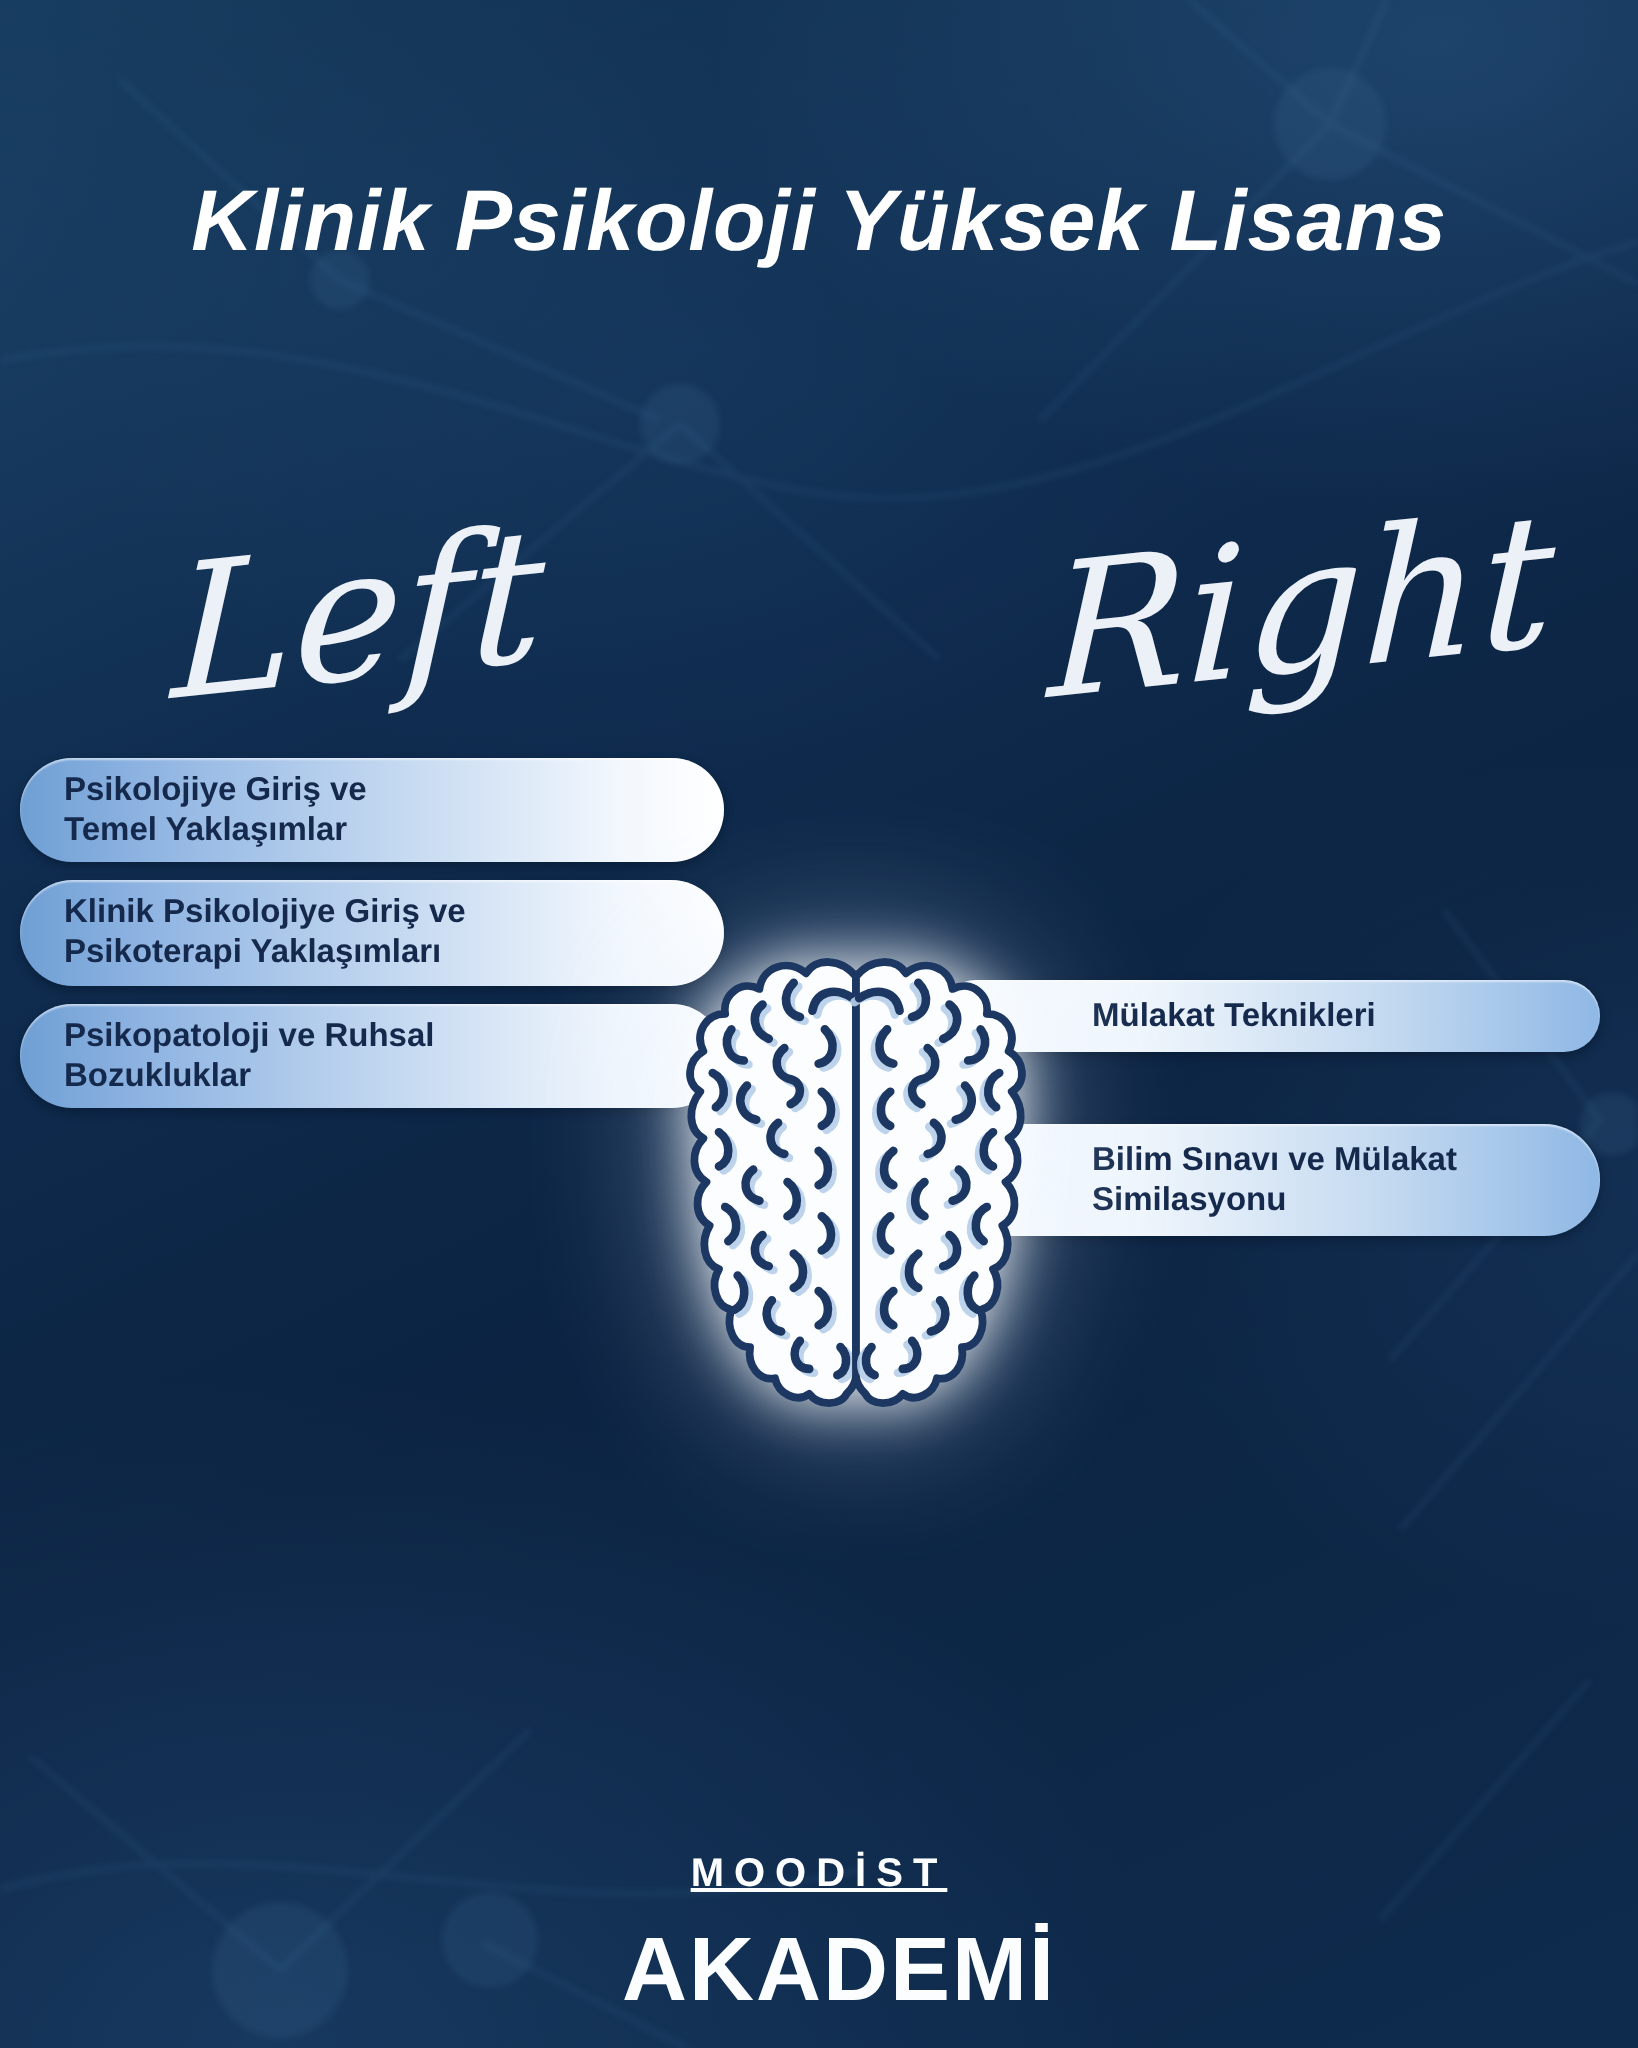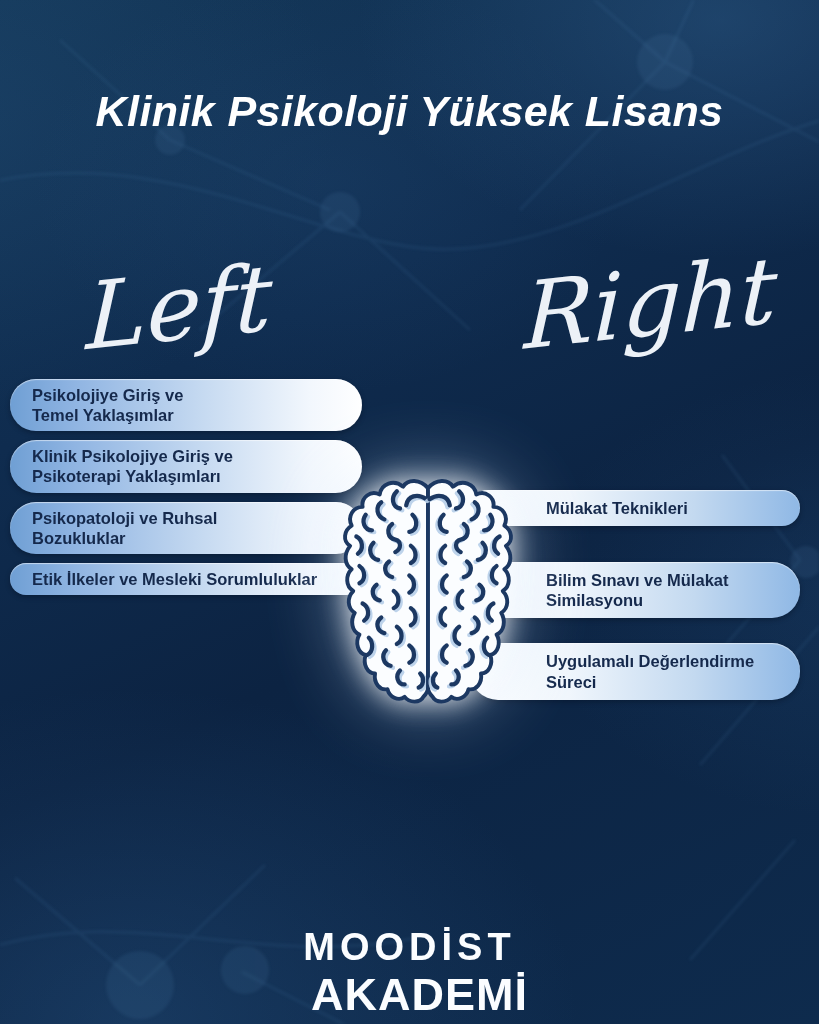--- a/index.html
+++ b/index.html
@@ -54,22 +54,22 @@
   .pills-right .pill:nth-child(1){margin-bottom:36px;}
   .pills-right .pill:nth-child(2){margin-bottom:25px;}
   
   .brain{
     position:absolute;left:333px;top:438px;width:190px;height:292px;z-index:3;
     filter:drop-shadow(0 0 14px rgba(255,255,255,.85)) drop-shadow(0 0 38px rgba(205,228,255,.45));
   }
   .brain svg{width:100%;height:100%;}
   
   .logo{position:absolute;left:0;right:0;top:926px;text-align:center;color:#fbfdff;z-index:2;}
-  .logo-top{font-size:38px;font-weight:700;letter-spacing:5px;}
-  .logo-bottom{font-size:45px;font-weight:700;letter-spacing:1px;margin-top:0;padding-left:20px;}
+  .logo-top{font-size:20px;font-weight:700;letter-spacing:5px;text-decoration:underline;}
+  .logo-bottom{font-size:45px;font-weight:700;letter-spacing:1px;margin-top:10px;padding-left:20px;}
 </style>
 </head>
 <body>
 
 <div class="bg"></div>
 
 <svg class="bgsvg" viewBox="0 0 819 1024" preserveAspectRatio="none" aria-hidden="true">
   <g stroke="#5d93c4" fill="none" opacity="0.10" stroke-width="3">
     <path d="M-20,185 C150,140 300,235 420,248 C560,262 700,150 840,115"></path>
     <path d="M665,62 L520,210 M665,62 L825,145 M665,62 L705,-25 M665,62 L555,-35"></path>
@@ -100,36 +100,29 @@
 Temel Yaklaşımlar</span>
     </div>
   <div class="pill">
       <span>Klinik Psikolojiye Giriş ve
 Psikoterapi Yaklaşımları</span>
     </div>
   <div class="pill">
       <span>Psikopatoloji ve Ruhsal
 Bozukluklar</span>
     </div>
-  <div class="pill">
-      <span>Etik İlkeler ve Mesleki Sorumluluklar</span>
-    </div>
 </div>
 
 <div class="pills pills-right">
   <div class="pill">
       <span>Mülakat Teknikleri</span>
     </div>
   <div class="pill">
       <span>Bilim Sınavı ve Mülakat
 Similasyonu</span>
-    </div>
-  <div class="pill">
-      <span>Uygulamalı Değerlendirme
-Süreci</span>
     </div>
 </div>
 
 <div class="brain">
   <svg viewBox="-12 -4 244 330" aria-hidden="true">
     <defs>
       <g id="gyri" fill="none" stroke-linecap="round" stroke-width="5.5">
         <path d="M108,52 C96,44 84,48 82,60"></path>
         <path d="M70,42 C62,50 64,62 74,64"></path>
         <path d="M50,56 C42,62 44,74 54,78"></path>

